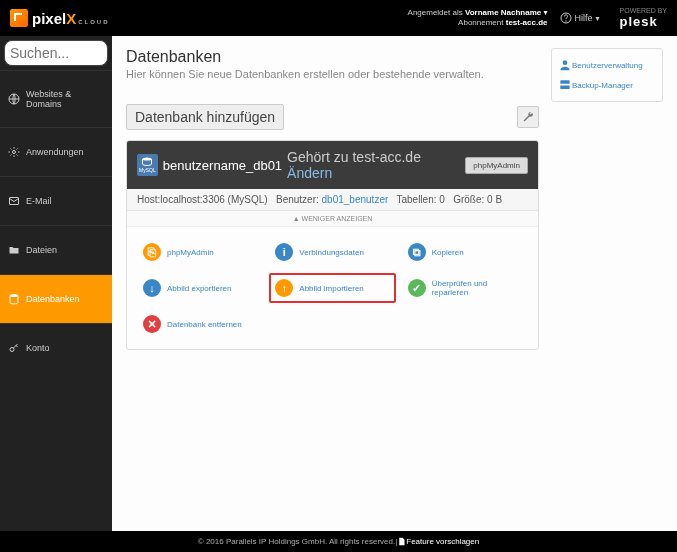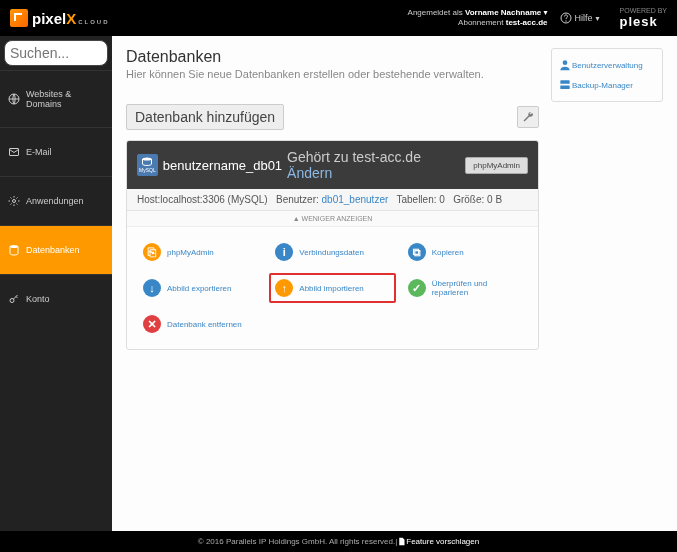--- a/index.html
+++ b/index.html
@@ -88,31 +88,37 @@
     <div id="nav">
         <div class="nav-item">
           <svg class="nav-icon" viewBox="0 0 24 24">
             <circle cx="12" cy="12" r="10" fill="none" stroke="currentColor" stroke-width="2"></circle>
             <path d="M2 12h20M12 2c3 3 3 17 0 20M12 2c-3 3-3 17 0 20" fill="none" stroke="currentColor" stroke-width="2"></path>
           </svg>
           <span>Websites &amp; Domains</span>
         </div>
         <div class="nav-item">
           <svg class="nav-icon" viewBox="0 0 24 24">
+            <circle cx="12" cy="12" r="3" fill="none" stroke="currentColor" stroke-width="2"></circle>
+            <path d="M12 2v3M12 19v3M4 12H1M23 12h-3M5 5l2 2M17 17l2 2M5 19l2-2M17 7l2-2" stroke="currentColor" stroke-width="2"></path>
+          </svg>
+          <span>Anwendungen</span>
+        </div>
+        <div class="nav-item">
+          <svg class="nav-icon" viewBox="0 0 24 24">
             <rect x="3" y="5" width="18" height="14" rx="1" fill="none" stroke="currentColor" stroke-width="2"></rect>
             <path d="M3 7l9 6 9-6" fill="none" stroke="currentColor" stroke-width="2"></path>
           </svg>
           <span>E-Mail</span>
         </div>
         <div class="nav-item">
           <svg class="nav-icon" viewBox="0 0 24 24">
-            <circle cx="12" cy="12" r="3" fill="none" stroke="currentColor" stroke-width="2"></circle>
-            <path d="M12 2v3M12 19v3M4 12H1M23 12h-3M5 5l2 2M17 17l2 2M5 19l2-2M17 7l2-2" stroke="currentColor" stroke-width="2"></path>
-          </svg>
-          <span>Anwendungen</span>
+            <path d="M3 6h6l2 2h10v11H3z" fill="currentColor"></path>
+          </svg>
+          <span>Dateien</span>
         </div>
         <div class="nav-item active">
           <svg class="nav-icon" viewBox="0 0 24 24">
             <ellipse cx="12" cy="5" rx="8" ry="3" fill="currentColor"></ellipse>
             <path d="M4 5v14c0 1.7 3.6 3 8 3s8-1.3 8-3V5" fill="none" stroke="currentColor" stroke-width="2"></path>
           </svg>
           <span>Datenbanken</span>
         </div>
         <div class="nav-item">
           <svg class="nav-icon" viewBox="0 0 24 24">

